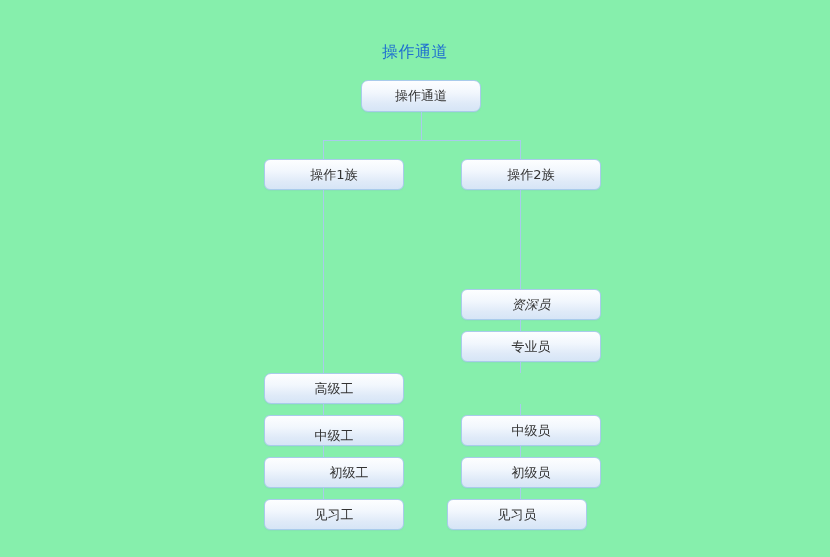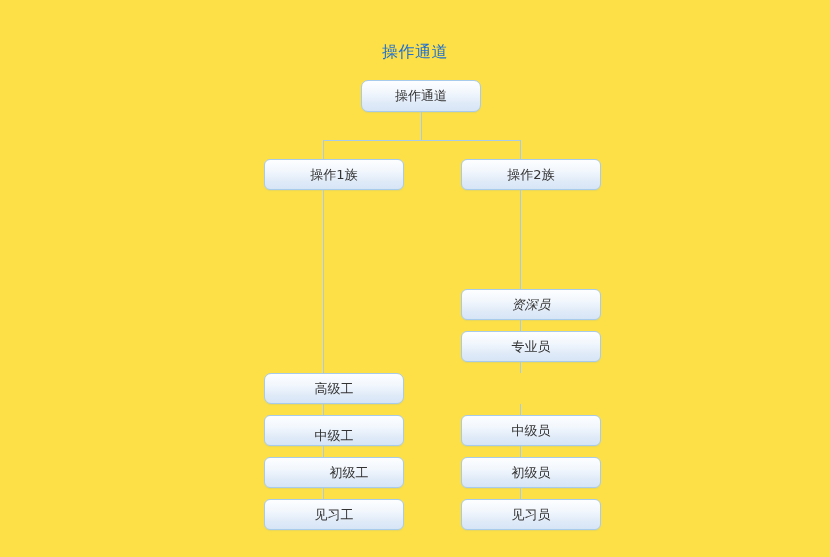--- a/index.html
+++ b/index.html
@@ -10,21 +10,21 @@
   body {
     width: 830px;
     height: 557px;
     font-family: "DejaVu Sans", "Liberation Sans", sans-serif;
     overflow: hidden;
   }
   #canvas {
     position: relative;
     width: 830px;
     height: 557px;
-    background: #fde047;
+    background: #86efac;
   }
   .chart-title {
     position: absolute;
     left: 0;
     top: 42px;
     width: 830px;
     text-align: center;
     font-size: 16px;
     line-height: 20px;
     color: #1f6fd0;
@@ -129,17 +129,17 @@
   <div class="node node-col" style="left:461px; top:415px;justify-content:center;">
     <span>中级员</span>
   </div>
   <div class="conn conn-v" style="left:520px; top:446px; height:12px;"></div>
 
   <div class="node node-col" style="left:461px; top:457px;">
     <span>初级员</span>
   </div>
   <div class="conn conn-v" style="left:520px; top:488px; height:12px;"></div>
 
-  <div class="node node-col" style="left:461px; top:499px;">
+  <div class="node node-col" style="left:447px; top:499px;">
     <span>见习员</span>
   </div>
 
 </div>
 
 </body></html>

